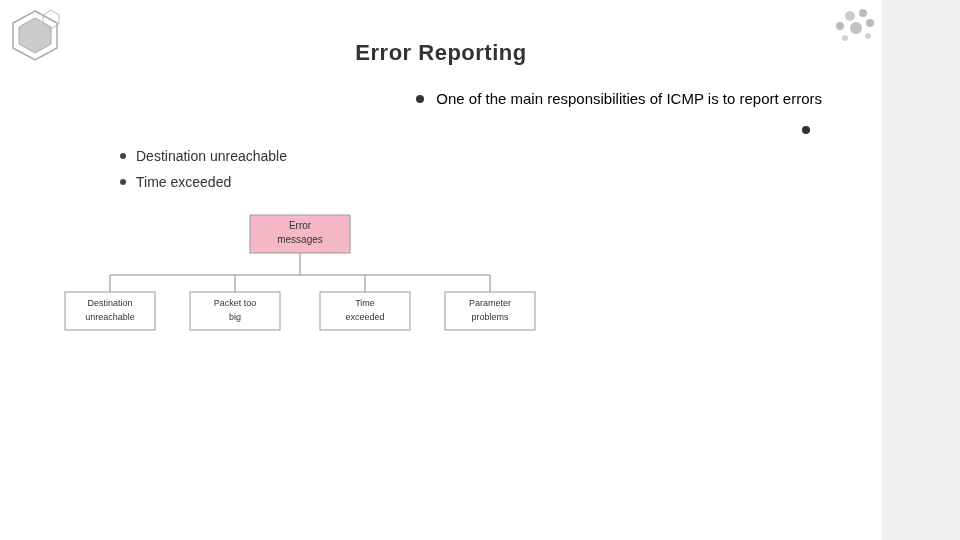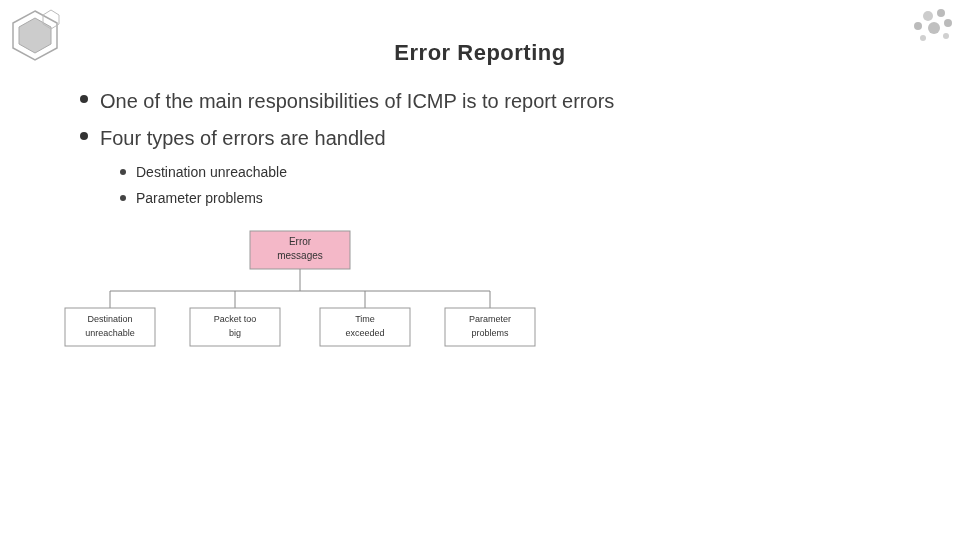--- a/index.html
+++ b/index.html
@@ -7,21 +7,21 @@
     body {
       width: 960px;
       height: 540px;
       background: #f0f0f0;
       font-family: Arial, sans-serif;
       overflow: hidden;
       position: relative;
     }
 
     .slide {
-      width: 960px;
+      width: 882px;
       height: 540px;
       background: #ffffff;
       position: relative;
       padding: 40px 60px 30px 60px;
     }
 
     
     .hex-decoration-top-left {
       position: absolute;
       top: 8px;
@@ -46,25 +46,26 @@
       color: #333;
       margin-bottom: 24px;
       letter-spacing: 0.5px;
     }
 
     .content {
       padding-left: 20px;
     }
 
     .bullet-main {
-      font-size: 20px;
-      color: #404040;
+      font-size: 15px;
+      color: #000000;
       margin-bottom: 14px;
       display: flex;
       align-items: flex-start;
+      justify-content: flex-end;
     }
 
     .bullet-main .dot {
       display: inline-block;
       width: 8px;
       height: 8px;
       border-radius: 50%;
       background: #333;
       margin-right: 12px;
       margin-top: 5px;
@@ -139,31 +140,30 @@
 
   <div class="content">
 
     <div class="bullet-main">
       <span class="dot"></span>
       <span>One of the main responsibilities of ICMP is to report errors</span>
     </div>
 
     <div class="bullet-main">
       <span class="dot"></span>
-      <span>Four types of errors are handled</span>
     </div>
 
     <div class="sub-bullets">
       <div class="bullet-sub">
         <span class="dot"></span>
         <span>Destination unreachable</span>
       </div>
       <div class="bullet-sub">
         <span class="dot"></span>
-        <span>Parameter problems</span>
+        <span>Time exceeded</span>
       </div>
     </div>
   </div>
 
   <div class="diagram-area">
     <svg class="diagram-svg" viewBox="0 0 520 130">
 
       <rect x="190" y="5" width="100" height="38" fill="#f4b8c8" stroke="#999" stroke-width="1"></rect>
       <text x="240" y="19" text-anchor="middle" font-size="10" font-family="Arial" fill="#333">Error</text>
       <text x="240" y="33" text-anchor="middle" font-size="10" font-family="Arial" fill="#333">messages</text>

